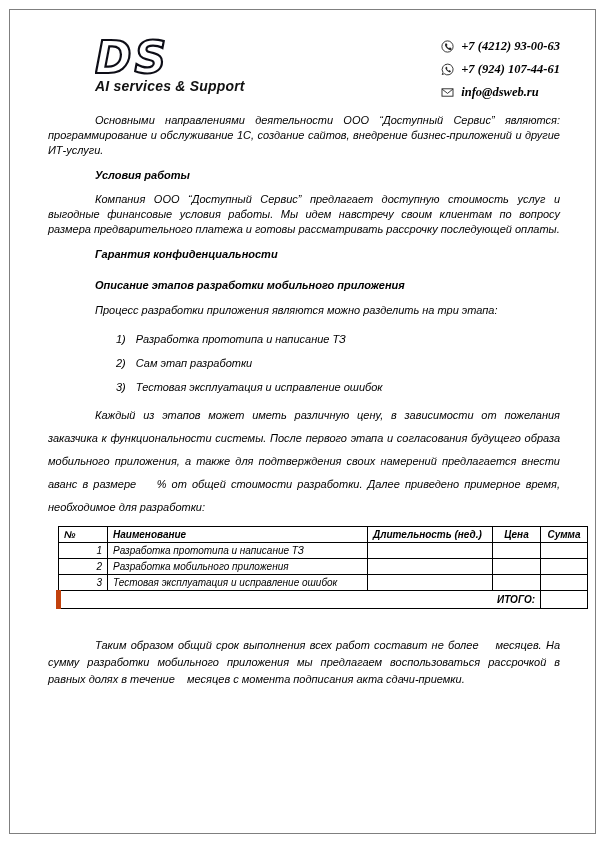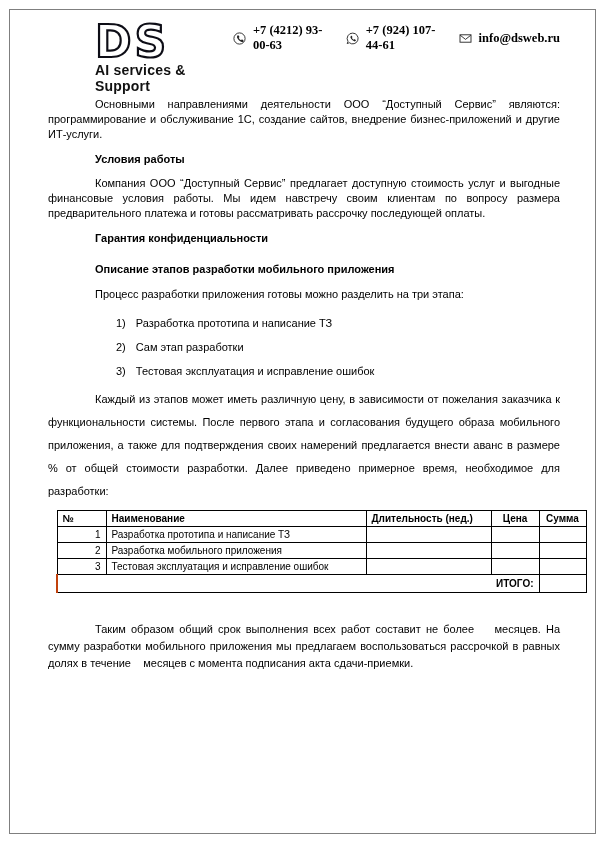--- a/index.html
+++ b/index.html
@@ -5,28 +5,28 @@
   html,body { margin:0; padding:0; background:#e8e8e8; }
   .page {
     position:relative; width:606px; height:843px; background:#ffffff;
     font-family:"Liberation Sans", sans-serif; color:#000; overflow:hidden;
     margin:0 auto;
   }
   .page-border {
     position:absolute; left:9px; top:9px; right:10px; bottom:9px;
     border:1px solid #7f7f7f; pointer-events:none;
   }
-  .content { position:relative; padding:19px 46px 0 48px; }
+  .content { position:relative; padding:35px 46px 0 48px;font-style:italic; }
 
   
   .header { display:flex; justify-content:space-between; align-items:flex-start; height:66px; }
   .logo { margin-left:47px; }
   .logo svg { display:block; }
   .tagline { font-size:14px; font-weight:700; letter-spacing:0.2px; margin-top:1px; color:#111; }
-  .contacts { display:flex; flex-direction:row; gap:8px; padding-top:4px; margin-right:0px; }
+  .contacts { display:flex; flex-direction:column; gap:8px; padding-top:4px; margin-right:0px; }
   .contact-row { display:flex; align-items:center; gap:7px;
     font-family:"Liberation Serif", serif; font-weight:700; font-size:12.5px; }
   .cicon { width:13px; height:13px; flex:0 0 13px; }
 
   
   .title { text-align:center; font-size:13.5px; font-weight:700; margin:22px 0 0 0; }
   .heading { font-size:11px; font-weight:700; margin:0 0 0 47px; }
   .para { font-size:11px; line-height:15px; text-align:justify; text-indent:47px;
           margin:0; white-space:pre-wrap; }
 
@@ -46,21 +46,21 @@
   .num-list .li { display:flex; gap:10px; font-size:11px; line-height:15px; margin-bottom:9px; }
 
   
   table.stages { border-collapse:collapse; margin:7px 0 0 8px; width:529px;
                  font-size:10px; table-layout:fixed; }
   table.stages th, table.stages td { border:1px solid #000; padding:1px 5px; height:13px;
                  overflow:hidden; white-space:nowrap; }
   table.stages th { font-weight:700; text-align:left; }
   table.stages th.c { text-align:center; }
   table.stages td.num { text-align:right; }
-  table.stages td.total-label { text-align:right; font-weight:700; border-left:2px solid #c2410c; height:15px; }
+  table.stages td.total-label { text-align:right; font-weight:700; border-left:5px solid #c2410c; height:15px; }
 </style>
 </head>
 <body>
 
 <div class="page">
   <div class="page-border"></div>
   <div class="content">
 
     <div class="header">
       <div class="logo">
@@ -97,21 +97,21 @@
 
 
     <p class="para" id="about-p">Основными направлениями деятельности ООО “Доступный Сервис” являются: программирование и обслуживание 1С, создание сайтов, внедрение бизнес-приложений и другие ИТ-услуги.</p>
 
     <h2 class="heading" id="terms-h">Условия работы</h2>
     <p class="para" id="terms-p">Компания ООО “Доступный Сервис” предлагает доступную стоимость услуг и выгодные финансовые условия работы. Мы идем навстречу своим клиентам по вопросу размера предварительного платежа и готовы рассматривать рассрочку последующей оплаты.</p>
 
     <h2 class="heading" id="conf-h">Гарантия конфиденциальности</h2>
 
     <h2 class="heading" id="stages-h">Описание этапов разработки мобильного приложения</h2>
-    <p class="para" id="stages-intro">Процесс разработки приложения готовы можно разделить на три этапа:</p>
+    <p class="para" id="stages-intro">Процесс разработки приложения являются можно разделить на три этапа:</p>
 
     <div class="num-list">
       <div class="li">
         <span>1)</span>
         <span>Разработка прототипа и написание ТЗ</span>
       </div>
       <div class="li">
         <span>2)</span>
         <span>Сам этап разработки</span>
       </div>

